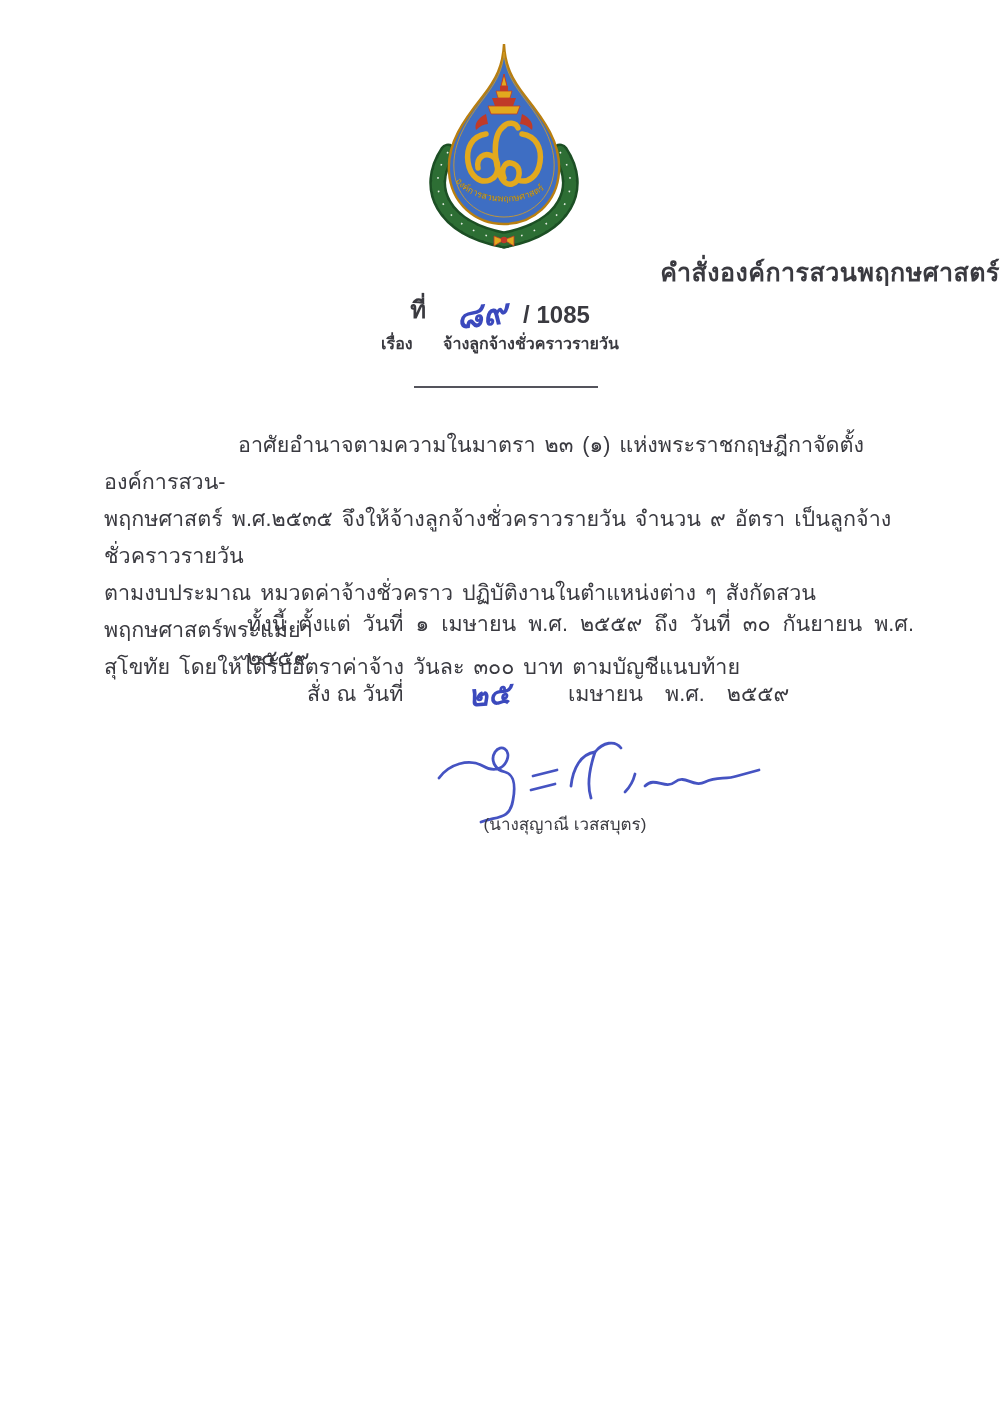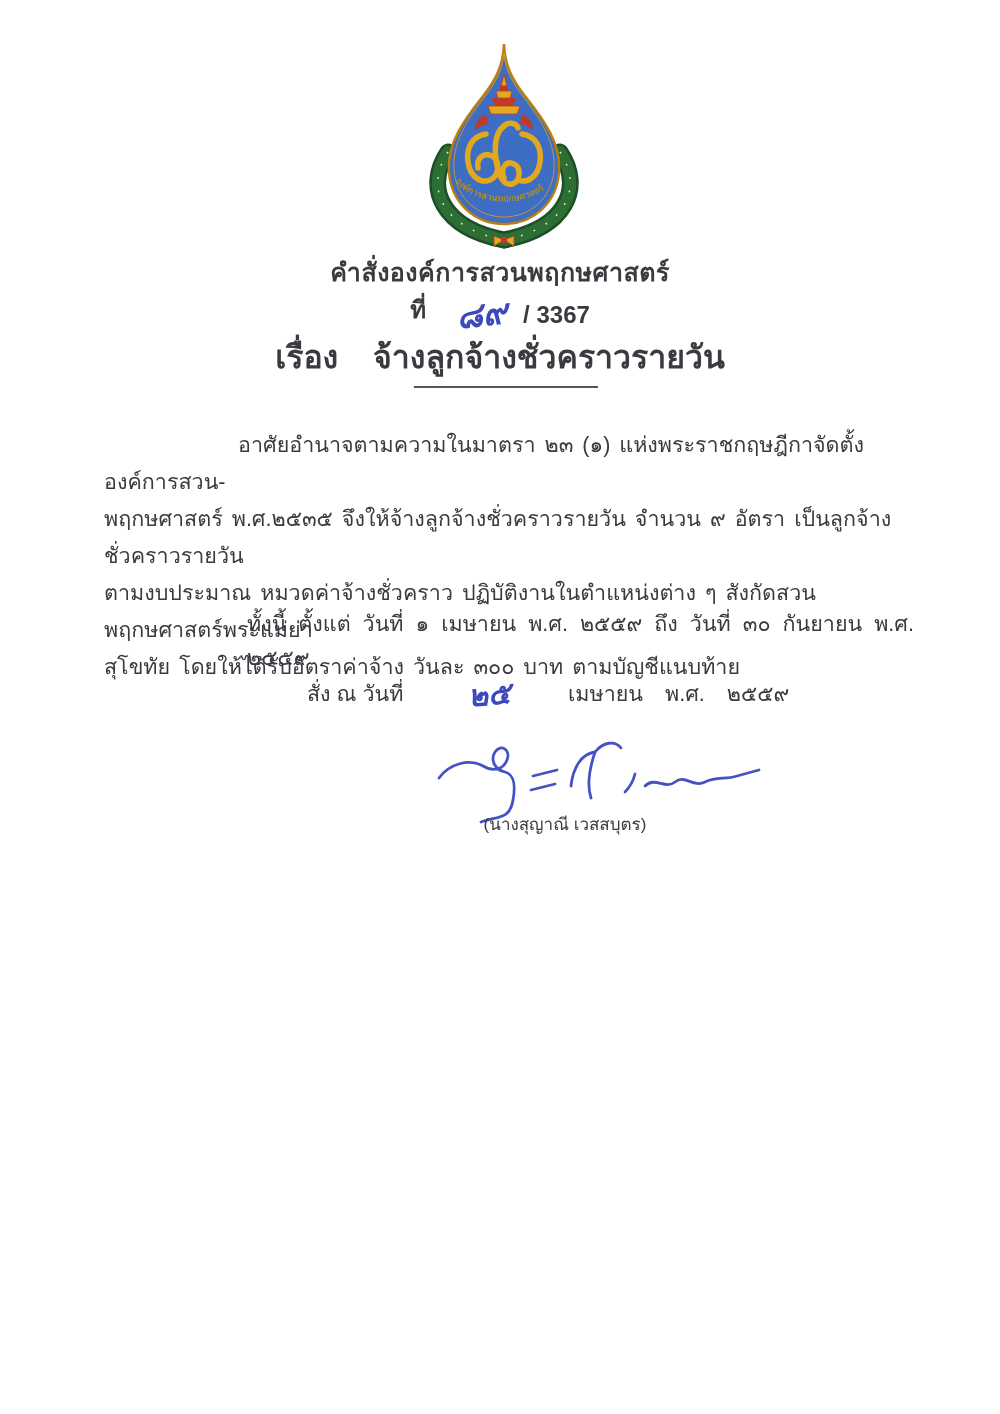--- a/index.html
+++ b/index.html
@@ -6,26 +6,26 @@
   .page{
     position:relative;width:1000px;height:1414px;background:#ffffff;
     margin:0 auto;overflow:hidden;
     font-family:"Liberation Sans","DejaVu Sans",sans-serif;
     color:#3a3a40;
   }
   .abs{position:absolute;}
   
   .emblem-wrap{left:408px;top:40px;width:192px;height:210px;}
   
-  .org-line{left:0;top:252px;width:1000px;text-align:center;font-size:25px;font-weight:bold;letter-spacing:.5px;}
+  .org-line{left:0;top:252px;width:1000px;text-align:right;font-size:25px;font-weight:bold;letter-spacing:.5px;}
   .number-line{left:0;top:290px;width:1000px;display:flex;justify-content:center;align-items:flex-end;font-size:24px;font-weight:bold;}
   .hw{color:#3b49bd;font-style:italic;font-weight:bold;}
   .hw-number{font-size:34px;line-height:30px;transform:rotate(-7deg);margin:0 10px 0 30px;display:inline-block;}
   .num-suffix{margin-left:6px;}
-  .subject-line{left:0;top:331px;width:1000px;text-align:center;font-size:32px;font-weight:bold;}
+  .subject-line{left:0;top:331px;width:1000px;text-align:center;font-size:16px;font-weight:bold;}
   .subject-label{margin-right:26px;}
   .divider{left:414px;top:386px;width:184px;height:2px;background:#54545c;}
   
   .para1{left:104px;top:427px;width:790px;font-size:21.5px;line-height:37px;word-spacing:3px;}
   .para1 .line1{text-indent:134px;}
   .para2{left:247px;top:606px;width:700px;font-size:21.5px;word-spacing:6px;}
   .order-line{left:307px;top:676px;display:flex;align-items:flex-end;font-size:21.5px;gap:23px;}
   .order-suffix{word-spacing:16px;}
   .hw-day{font-size:30px;line-height:26px;transform:rotate(-5deg);margin:0 34px 2px 42px;display:inline-block;}
   
@@ -85,21 +85,21 @@
         <circle cx="96" cy="200" r="3.2" fill="#c03a28"></circle>
       </g>
     </svg>
   </div>
 
   <div class="abs org-line">คำสั่งองค์การสวนพฤกษศาสตร์</div>
 
   <div class="abs number-line">
     <span>ที่</span>
     <span class="hw hw-number">๘๙</span>
-    <span class="num-suffix">/ 3367</span>
+    <span class="num-suffix">/ 1085</span>
   </div>
 
   <div class="abs subject-line">
     <span class="subject-label">เรื่อง</span>
     <span>จ้างลูกจ้างชั่วคราวรายวัน</span>
   </div>
 
   <div class="abs divider"></div>
 
   <div class="abs para1">

